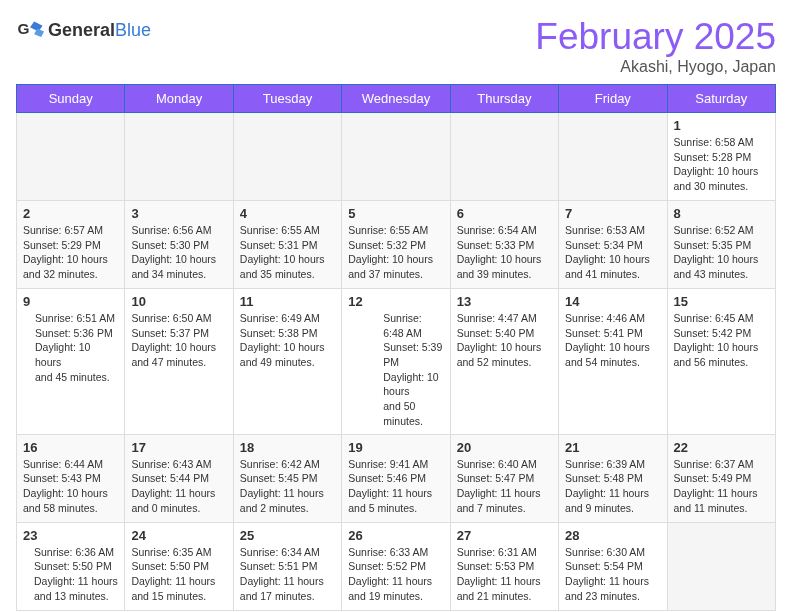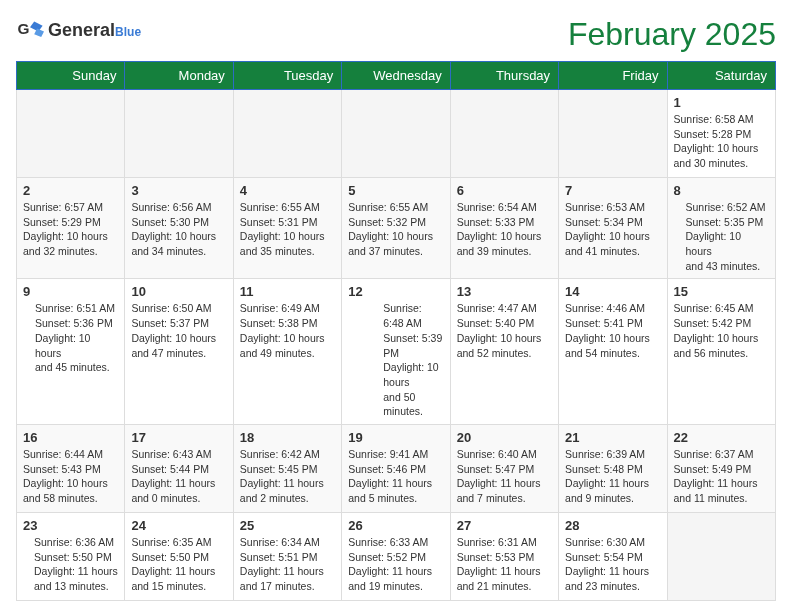--- a/index.html
+++ b/index.html
@@ -20,49 +20,49 @@
       display: flex;
       align-items: center;
       gap: 4px;
     }
     .logo-text-general {
       font-size: 18px;
       font-weight: bold;
       color: #333;
     }
     .logo-text-blue {
-      font-size: 12px;
-      font-weight: bold;
+      font-size: 18px;
+      font-weight: normal;
       color: #3a7bd5;
     }
     .logo-icon {
       width: 28px;
       height: 28px;
     }
     .title-block {
       text-align: right;
     }
     .month-title {
-      font-size: 32px;
+      font-size: 37px;
       font-weight: normal;
-      color: #15803d;
+      color: #8b5cf6;
     }
     .location-title {
       font-size: 16px;
       color: #555;
     }
     .calendar {
       width: 100%;
       border-collapse: collapse;
       border: 1px solid #ccc;
     }
     .calendar th {
-      background-color: #15803d;
+      background-color: #8b5cf6;
       color: #fff;
-      text-align: right;
+      text-align: center;
       padding: 6px 8px;
       font-size: 13px;
       font-weight: normal;
       border: 1px solid #2d6bc4;
     }
     .calendar td {
       vertical-align: top;
       border: 1px solid #ddd;
       padding: 5px 6px;
       width: 107px;
@@ -103,20 +103,21 @@
       <polygon points="30,18 40,22 36,30 26,26" fill="#5a9be5"></polygon>
     </svg>
     <div>
       <div>
         <span class="logo-text-general">General</span><span class="logo-text-blue">Blue</span>
       </div>
     </div>
   </div>
   <div class="title-block">
     <div class="month-title">February 2025</div>
+    <div class="location-title">Akashi, Hyogo, Japan</div>
   </div>
 </div>
 
 <table class="calendar">
   <thead>
     <tr>
     <th>Sunday</th>
         <th>Monday</th>
         <th>Tuesday</th>
         <th>Wednesday</th>
@@ -179,21 +180,21 @@
         </td>
         <td>
           <span class="day-number">7</span>
           <div class="day-info" style="white-space: pre-line;">Sunrise: 6:53 AM
 Sunset: 5:34 PM
 Daylight: 10 hours
 and 41 minutes.</div>
         </td>
         <td>
           <span class="day-number">8</span>
-          <div class="day-info" style="white-space: pre-line; margin-left: 12px;">Sunrise: 6:52 AM
+          <div class="day-info" style="white-space: pre-line;">Sunrise: 6:52 AM
 Sunset: 5:35 PM
 Daylight: 10 hours
 and 43 minutes.</div>
         </td>
       </tr>
       <tr class="week-row">
         <td>
           <span class="day-number">9</span>
           <div class="day-info" style="white-space: pre-line; margin-left: 12px;">Sunrise: 6:51 AM
 Sunset: 5:36 PM

